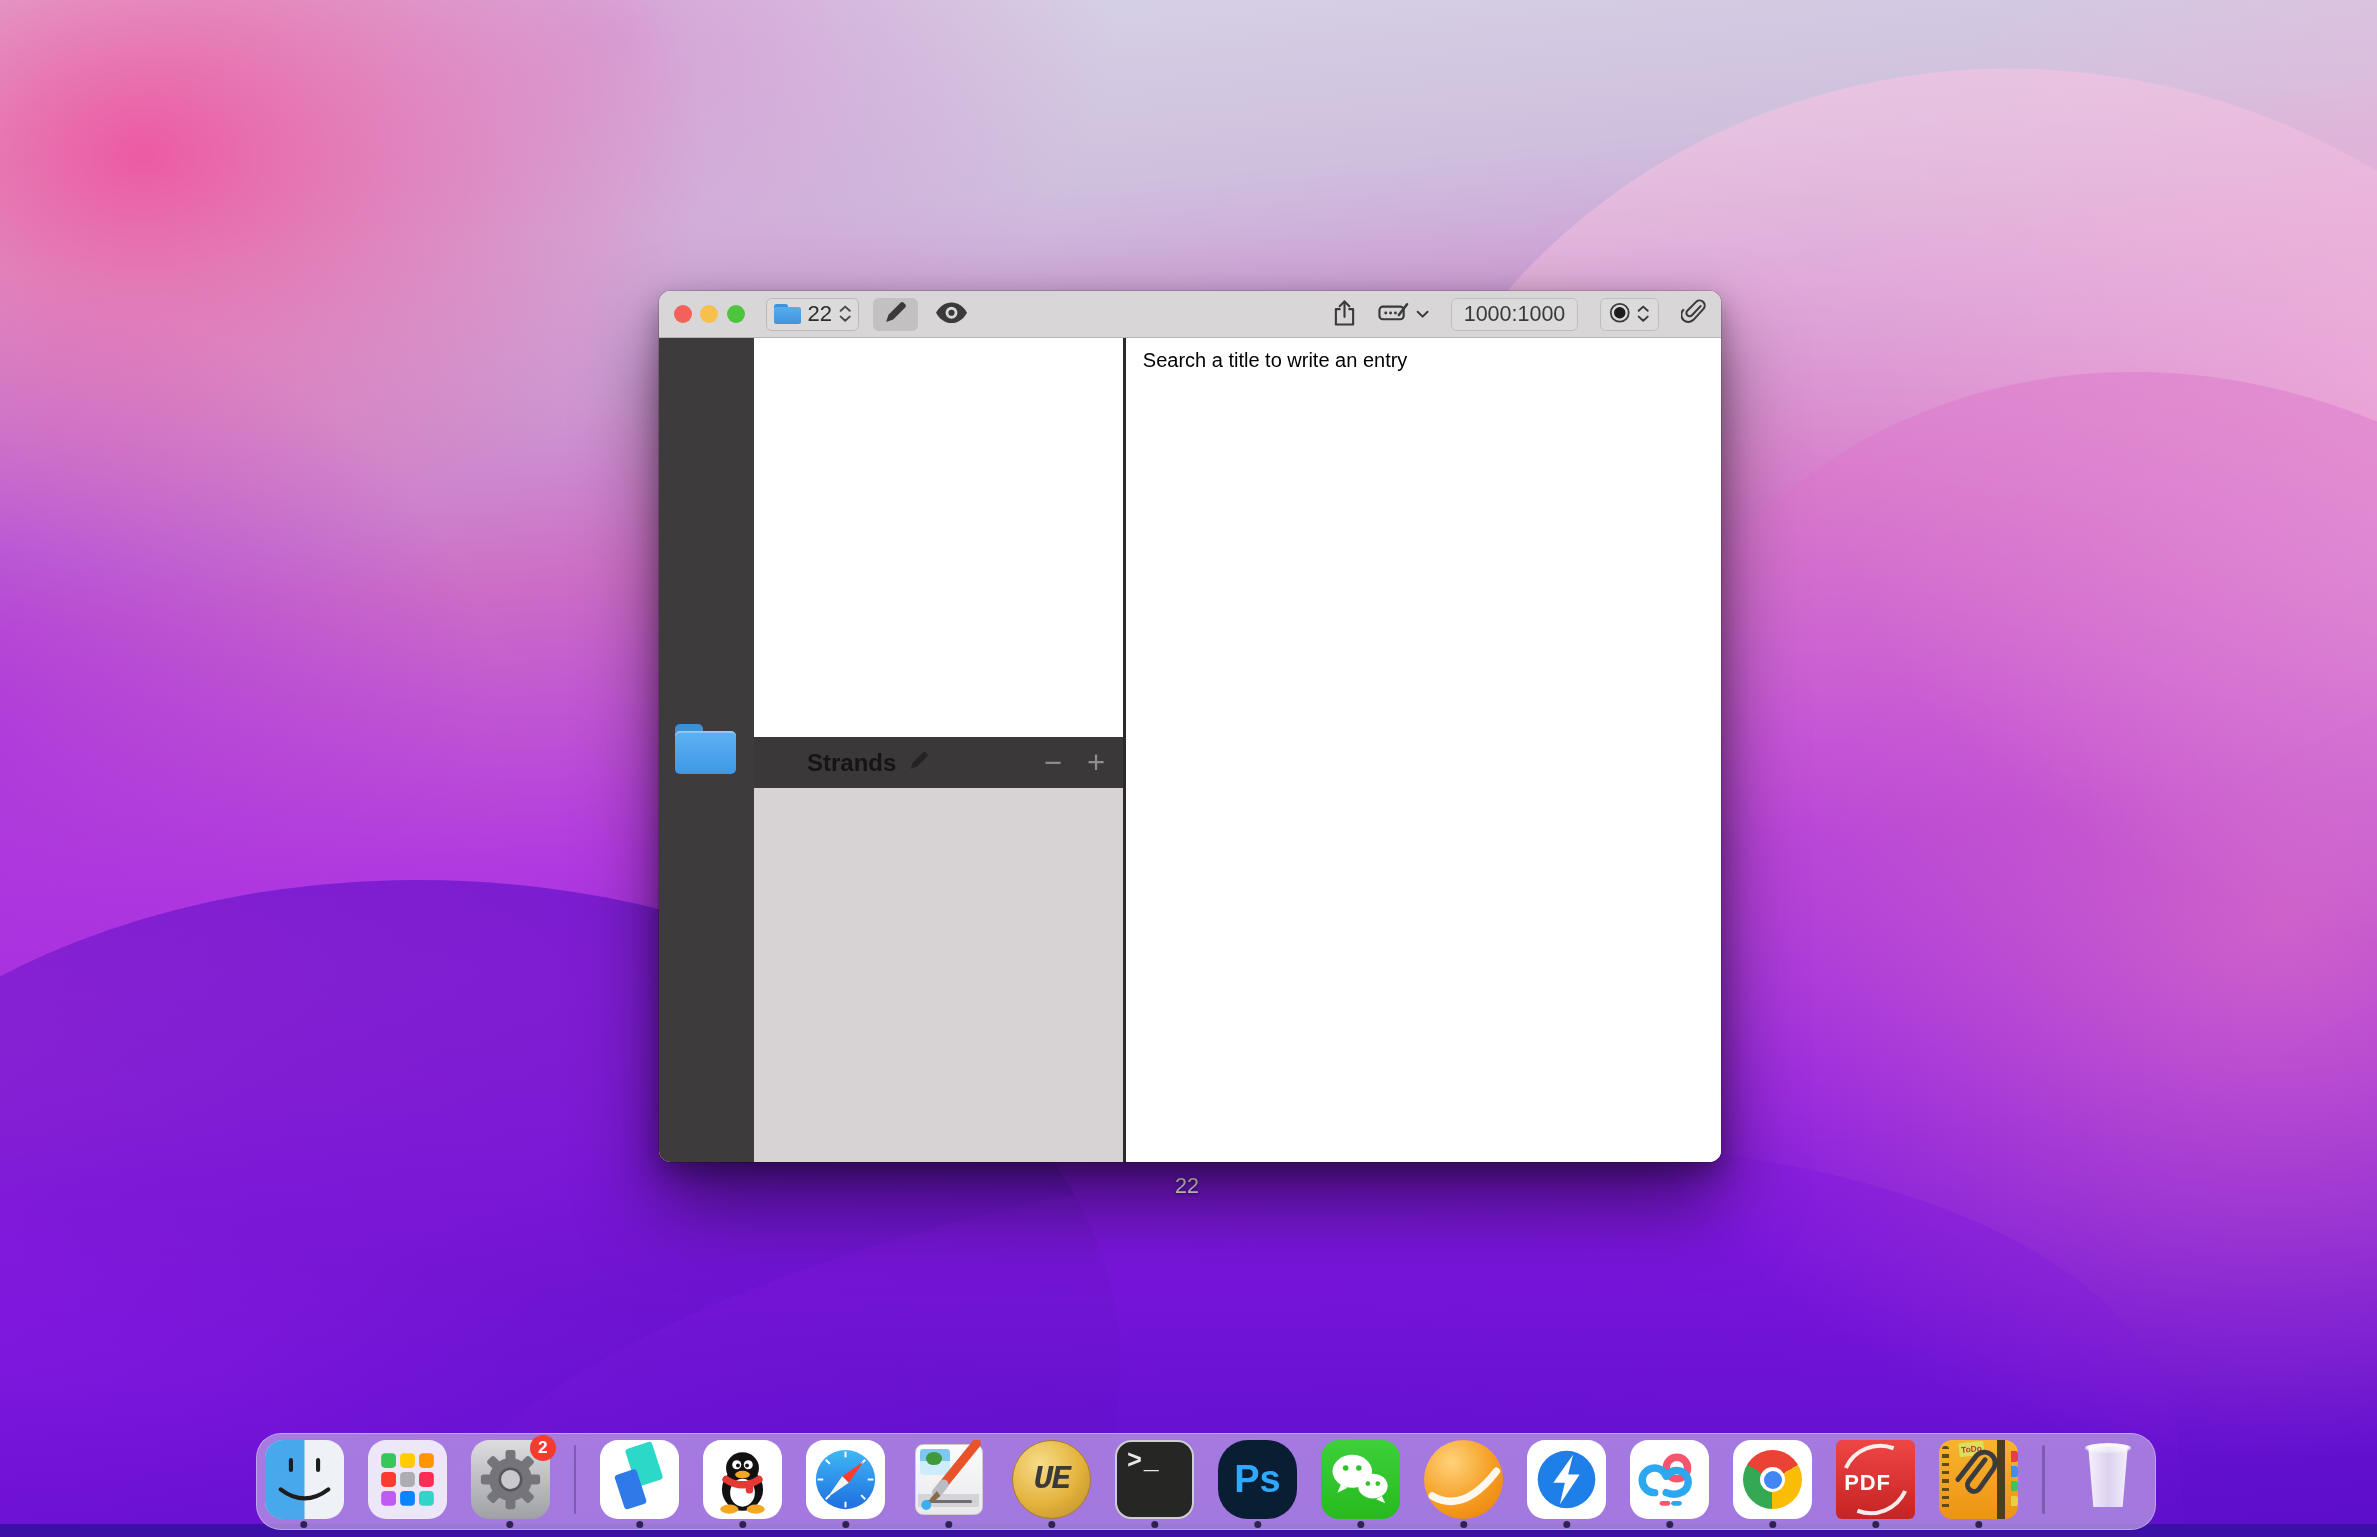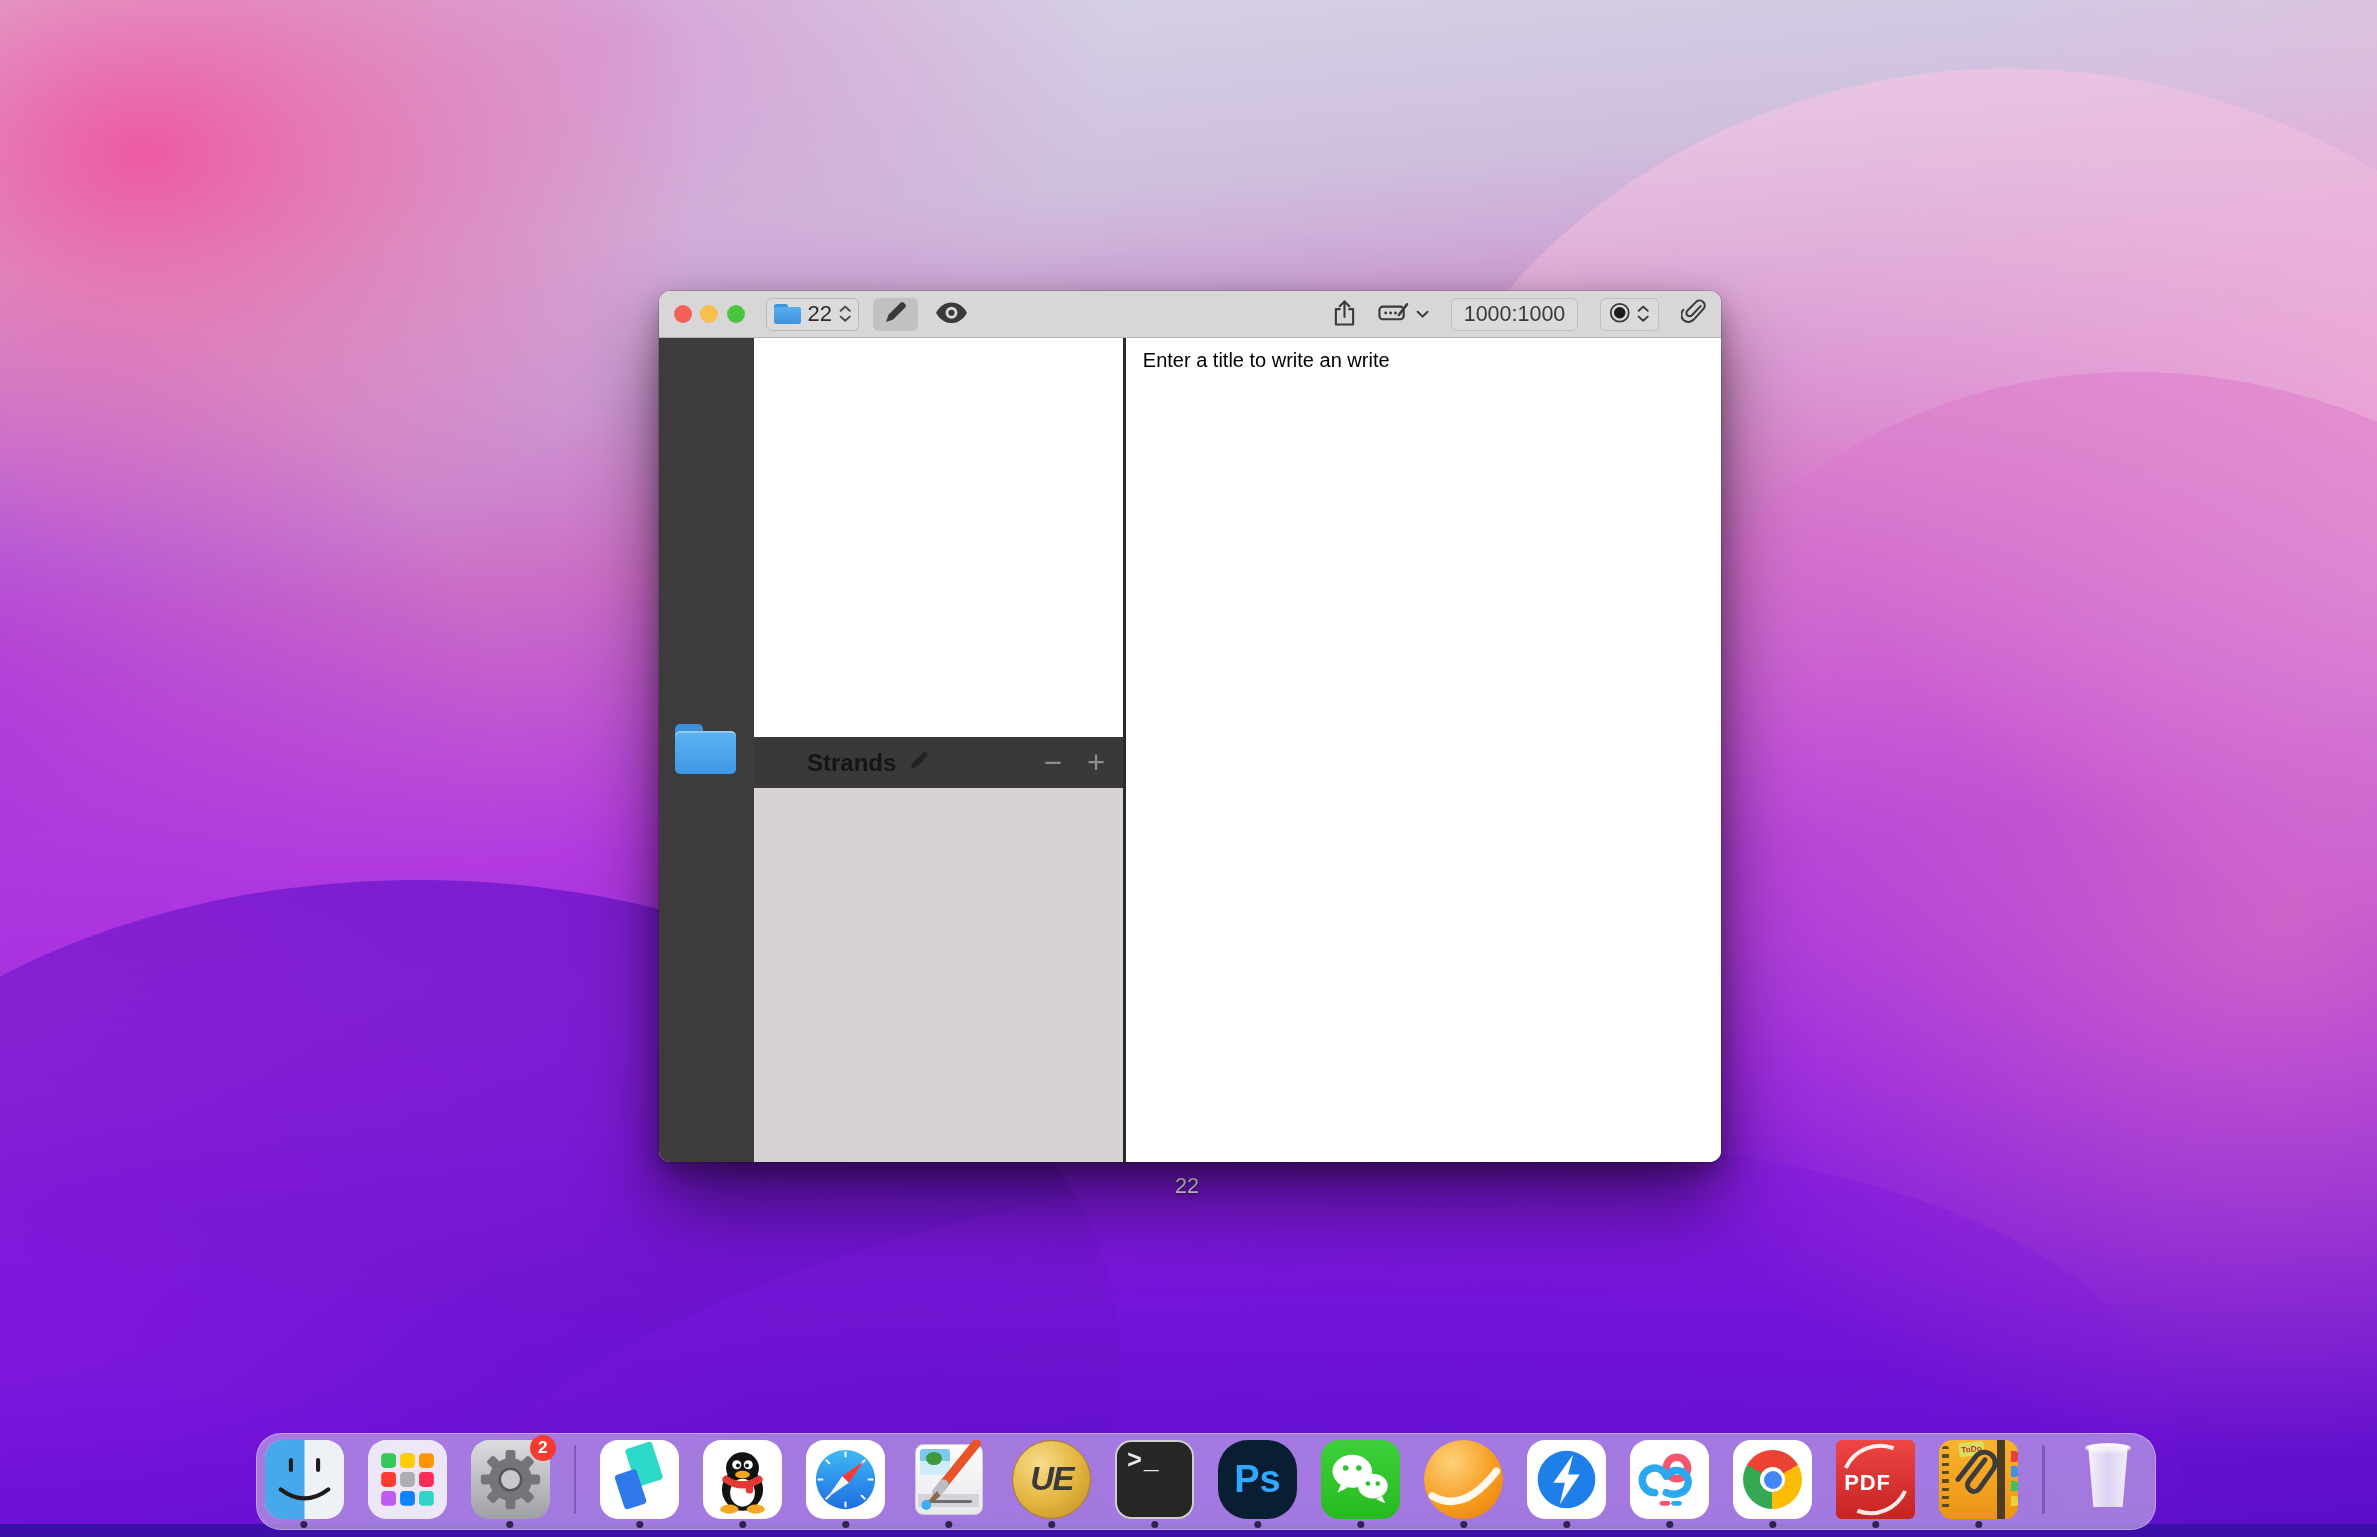--- a/index.html
+++ b/index.html
@@ -122,21 +122,21 @@
   .sq.white { background:#fff; }
 
   
   .terminal { background:#262624; border:2.5px solid #cfcfcf; border-radius:16.5px; }
   .term-prompt { position:absolute; left:10px; top:5px; color:#e9e9e9; font-family:"Liberation Mono", monospace; font-size:25px; font-weight:bold; letter-spacing:1.7px; }
   
   .ps { background:#0a1e33; border-radius:30px; display:flex; align-items:center; justify-content:center; }
   .ps span { color:#31a8ff; font-size:38px; font-weight:bold; }
   
   .ue { border-radius:50%; background:radial-gradient(circle at 35% 30%, #f7dc8a, #e3b33c 55%, #b9892a); display:flex; align-items:center; justify-content:center; border:1.7px solid #a57d20; }
-  .ue span { color:#3a3a3a; font-size:33px; font-weight:bold; font-style:italic; letter-spacing:-1.7px; }
+  .ue span { color:#3a3a3a; font-size:33px; font-weight:bold; font-style:italic; letter-spacing:-1.7px;font-family:Liberation Mono, monospace; }
   
   .lemon { border-radius:50%; background:radial-gradient(circle at 35% 28%, #ffd27a, #f59d22 55%, #e87c02); }
   
   .wechat { background:linear-gradient(#3ecf3a,#27bb1f); border-radius:18px; }
   
   .chrome-ball { position:absolute; left:10px; top:10px; width:59px; height:59px; border-radius:50%;
     background:conic-gradient(from 60deg, #fbbc05 0deg 120deg, #34a853 120deg 240deg, #ea4335 240deg 360deg); }
   .chrome-white { position:absolute; left:27px; top:27px; width:25px; height:25px; border-radius:50%; background:#fff; }
   .chrome-blue { position:absolute; left:31px; top:31px; width:18px; height:18px; border-radius:50%; background:#4285f4; }
   
@@ -306,21 +306,21 @@
           <span class="glyph">+</span>
         </span>
       </div>
       <div class="mid-bottom"></div>
     </div>
 
     <div class="vdivider"></div>
 
     <div class="rightpane">
       <div class="editor">
-        <span class="editor-ph">Enter a title to write an write</span>
+        <span class="editor-ph">Search a title to write an entry</span>
       </div>
     </div>
 
   </div>
 </div>
 
 <div class="dock">
 
   <div class="dock-item">
     <div class="icon">

